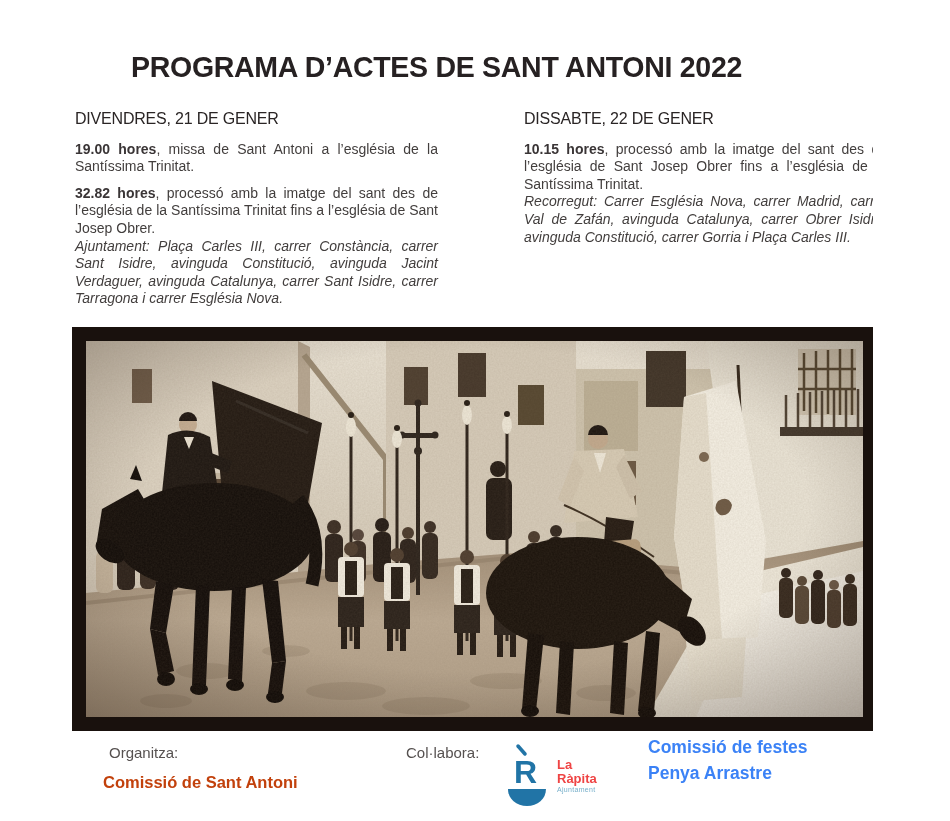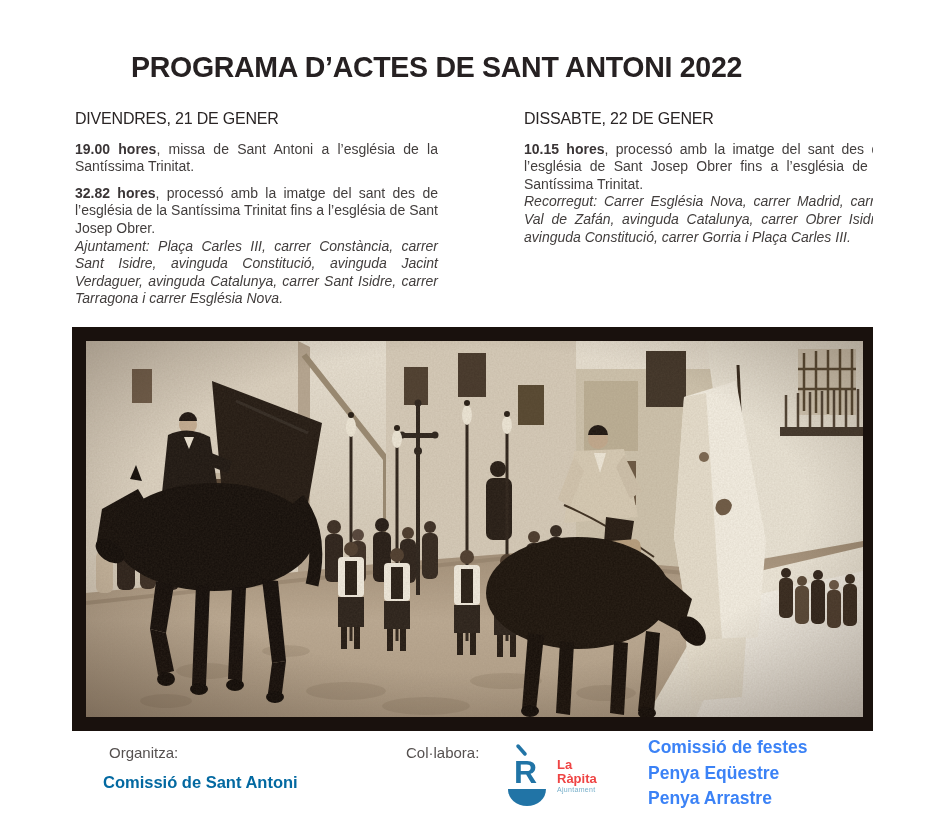--- a/index.html
+++ b/index.html
@@ -23,21 +23,21 @@
   .event p { margin:0; }
   .event b { font-weight:700; color:#3a3536; }
   .route { font-style:italic; }
   .photo-frame {
     position:absolute; left:72px; top:327px; width:805px; height:404px;
     margin:0; box-sizing:border-box; border:14px solid #19110d; background:#d8cfc0;
   }
   .photo-frame svg { display:block; }
   .f-label { margin:6px; font-size:15px; color:#565150; font-weight:400; }
   .organitza { position:absolute; left:103px; top:738px; }
-  .organitza-name { margin:12px 0 0 0; font-size:16.5px; font-weight:700; color:#0369a1; }
+  .organitza-name { margin:12px 0 0 0; font-size:16.5px; font-weight:700; color:#c2410c; }
   .collabora-label { position:absolute; left:400px; top:738px; }
   .logo { position:absolute; left:505px; top:743px; display:flex; align-items:center; gap:8px; }
   .logo-text p { margin:0; }
   .logo-line { font-size:13px; line-height:14px; font-weight:700; color:#ef4444; }
   .logo-sub  { font-size:7px; color:#76afca; margin-top:3px; letter-spacing:0.3px; }
   .collaborators { position:absolute; left:648px; top:735px; }
   .collaborators p { margin:0; font-size:17.5px; line-height:25.5px; font-weight:700; color:#3b82f6; }
 </style>
 </head>
 <body>
@@ -311,17 +311,16 @@
     </svg>
     <div class="logo-text">
       <p class="logo-line">La</p>
       <p class="logo-line">Ràpita</p>
       <p class="logo-sub">Ajuntament</p>
     </div>
   </div>
 
   <div class="collaborators">
     <p>Comissió de festes</p>
-    <p>Penya Eqüestre</p>
     <p>Penya Arrastre</p>
   </div>
 
 </div>
 
 </body></html>

